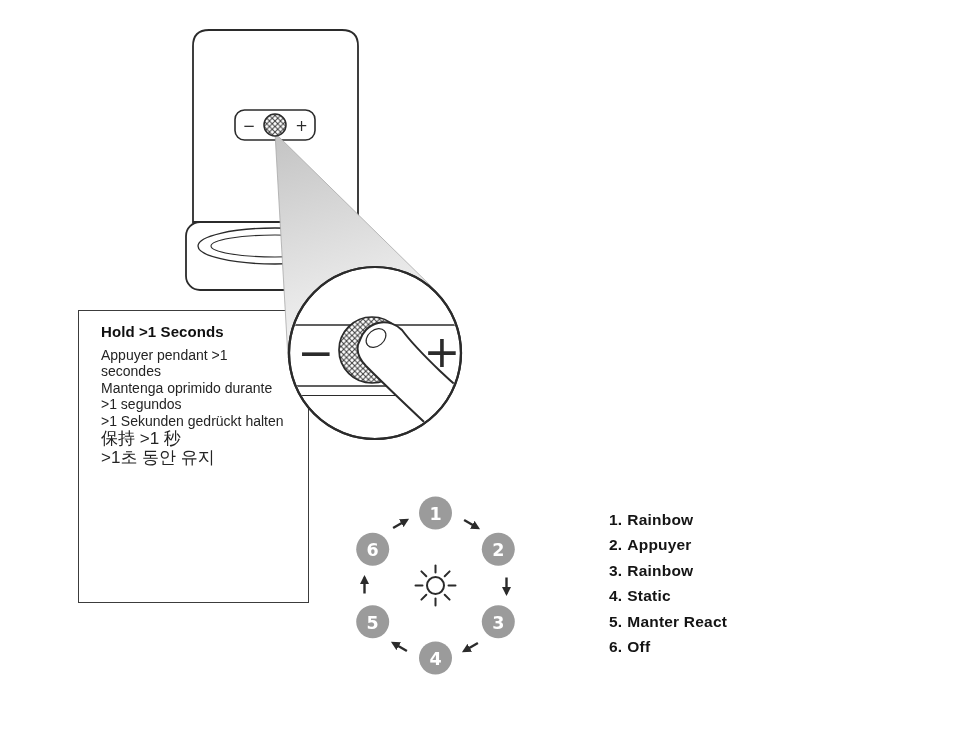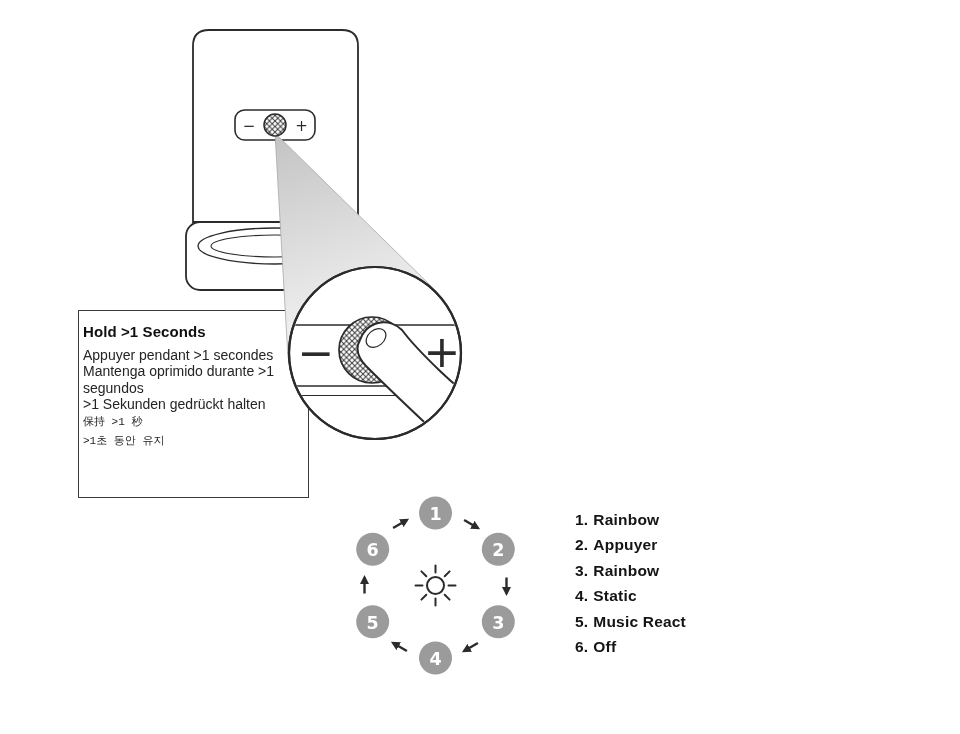--- a/index.html
+++ b/index.html
@@ -1,22 +1,22 @@
 <!DOCTYPE html>
 <html><head>
 <meta charset="utf-8">
 <style>
   html,body{margin:0;padding:0;background:#ffffff;}
   .canvas{position:relative;width:960px;height:734px;background:#fff;overflow:hidden;font-family:"Liberation Sans",sans-serif;}
   .svg-layer{position:absolute;left:0;top:0;z-index:2;pointer-events:none;}
-  .instruction-box{position:absolute;left:78px;top:310px;width:231px;height:188px;background:#fff;border:1.5px solid #3c3c3c;padding:12px 4px;z-index:1;box-sizing:border-box;}
+  .instruction-box{position:absolute;left:78px;top:310px;width:231px;height:293px;background:#fff;border:1.5px solid #3c3c3c;padding:12px 22px;z-index:1;box-sizing:border-box;}
   .ib-title{font-size:15px;font-weight:700;color:#101010;margin-bottom:7px;letter-spacing:.1px;}
   .t-latin{font-size:14px;line-height:16.4px;color:#242424;}
-  .t-cjk{font-size:11px;line-height:19.4px;color:#242424;font-family:Liberation Mono, monospace;}
-  .legend{position:absolute;left:575px;top:507px;z-index:1;}
+  .t-cjk{font-size:17px;line-height:19.4px;color:#242424;}
+  .legend{position:absolute;left:609px;top:507px;z-index:1;}
   .legend-item{font-size:15.5px;font-weight:700;line-height:25.4px;color:#141414;letter-spacing:.2px;}
   .legend-item .num{margin-right:5px;}
   .sym-lg{font-family:"DejaVu Sans",sans-serif;font-size:44px;font-weight:400;fill:#2b2b2b;}
   .sym-sm{font-family:"DejaVu Sans",sans-serif;font-size:15px;font-weight:400;fill:#2b2b2b;}
   .step-num{font-family:"DejaVu Sans",sans-serif;font-size:17.5px;font-weight:700;fill:#ffffff;}
 </style>
 </head>
 <body>
 
 <div class="canvas">
@@ -28,21 +28,21 @@
     <div class="t-latin">&gt;1 Sekunden gedrückt halten</div>
     <div class="t-cjk">保持 &gt;1 秒</div>
     <div class="t-cjk">&gt;1초 동안 유지</div>
   </div>
 
   <div class="legend">
     <div class="legend-item"><span class="num">1.</span><span>Rainbow</span></div>
     <div class="legend-item"><span class="num">2.</span><span>Appuyer</span></div>
     <div class="legend-item"><span class="num">3.</span><span>Rainbow</span></div>
     <div class="legend-item"><span class="num">4.</span><span>Static</span></div>
-    <div class="legend-item"><span class="num">5.</span><span>Music React</span></div>
+    <div class="legend-item"><span class="num">5.</span><span>Manter React</span></div>
     <div class="legend-item"><span class="num">6.</span><span>Off</span></div>
   </div>
 
   <svg class="svg-layer" width="960" height="734" viewBox="0 0 960 734">
     <defs>
       <pattern id="hatch" width="5.5" height="5.5" patternUnits="userSpaceOnUse">
         <rect width="5.5" height="5.5" fill="#ffffff"></rect>
         <path d="M0 0 L5.5 5.5 M5.5 0 L0 5.5" stroke="#3d3d3d" stroke-width="1"></path>
       </pattern>
       <linearGradient id="coneG" x1="275" y1="132" x2="345" y2="360" gradientUnits="userSpaceOnUse">

